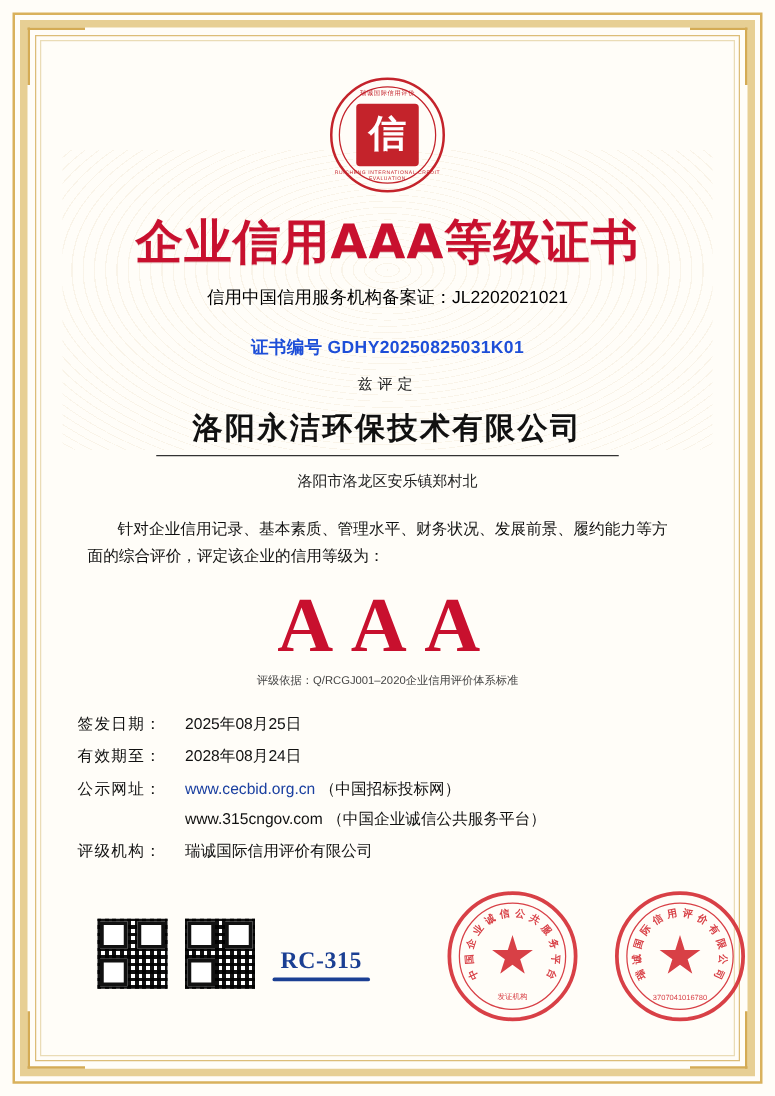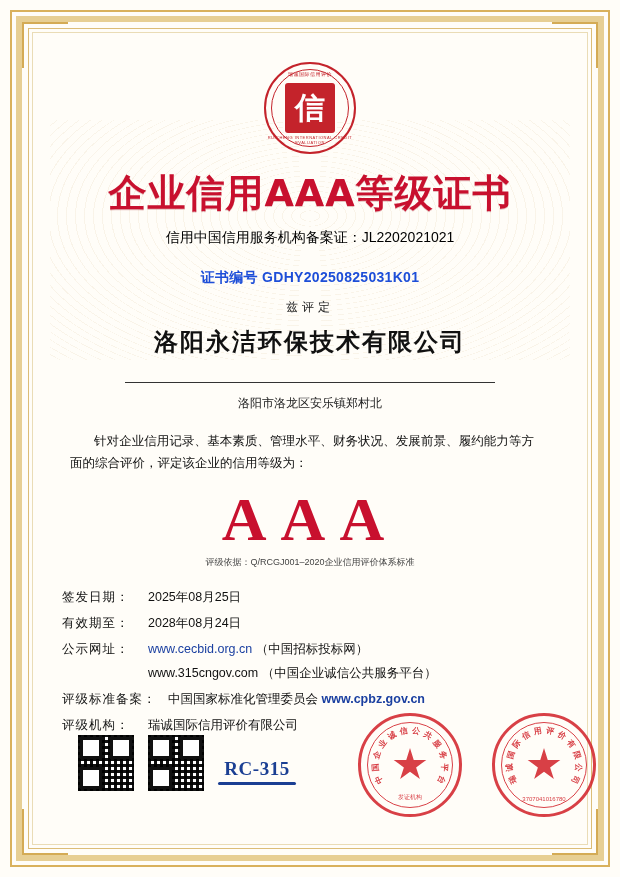--- a/index.html
+++ b/index.html
@@ -157,21 +157,21 @@
     letter-spacing: 4px;
   }
   .company {
     margin: 10px auto 0 auto;
     width: 370px;
     text-align: center;
     font-size: 24px;
     font-weight: bold;
     color: #111;
     letter-spacing: 2px;
-    padding-bottom: 24px;
+    padding-bottom: 6px;
     border-bottom: 1px solid #333;
   }
   .address {
     margin-top: 12px;
     text-align: center;
     font-size: 12px;
     color: #222;
   }
   .paragraph {
     margin: 18px 46px 0 30px;
@@ -372,27 +372,20 @@
       <div class="info-row">
         <div class="info-label">公示网址：</div>
         <div class="info-value">
           <span class="link">www.cecbid.org.cn</span>
           <span class="paren">（中国招标投标网）</span>
         </div>
       </div>
       <div class="sub-row">
         <span class="link">www.315cngov.com</span>
         <span class="paren">（中国企业诚信公共服务平台）</span>
-      </div>
-      <div class="info-row">
-        <div class="info-label" style="width:106px">评级标准备案：</div>
-        <div class="info-value">
-          <span>中国国家标准化管理委员会</span>
-          <span class="bold-link">www.cpbz.gov.cn</span>
-        </div>
       </div>
       <div class="info-row">
         <div class="info-label">评级机构：</div>
         <div class="info-value">瑞诚国际信用评价有限公司</div>
       </div>
     </div>
 
     <div class="bottom">
       <div class="qr q1">
         <div class="fm a"></div>

